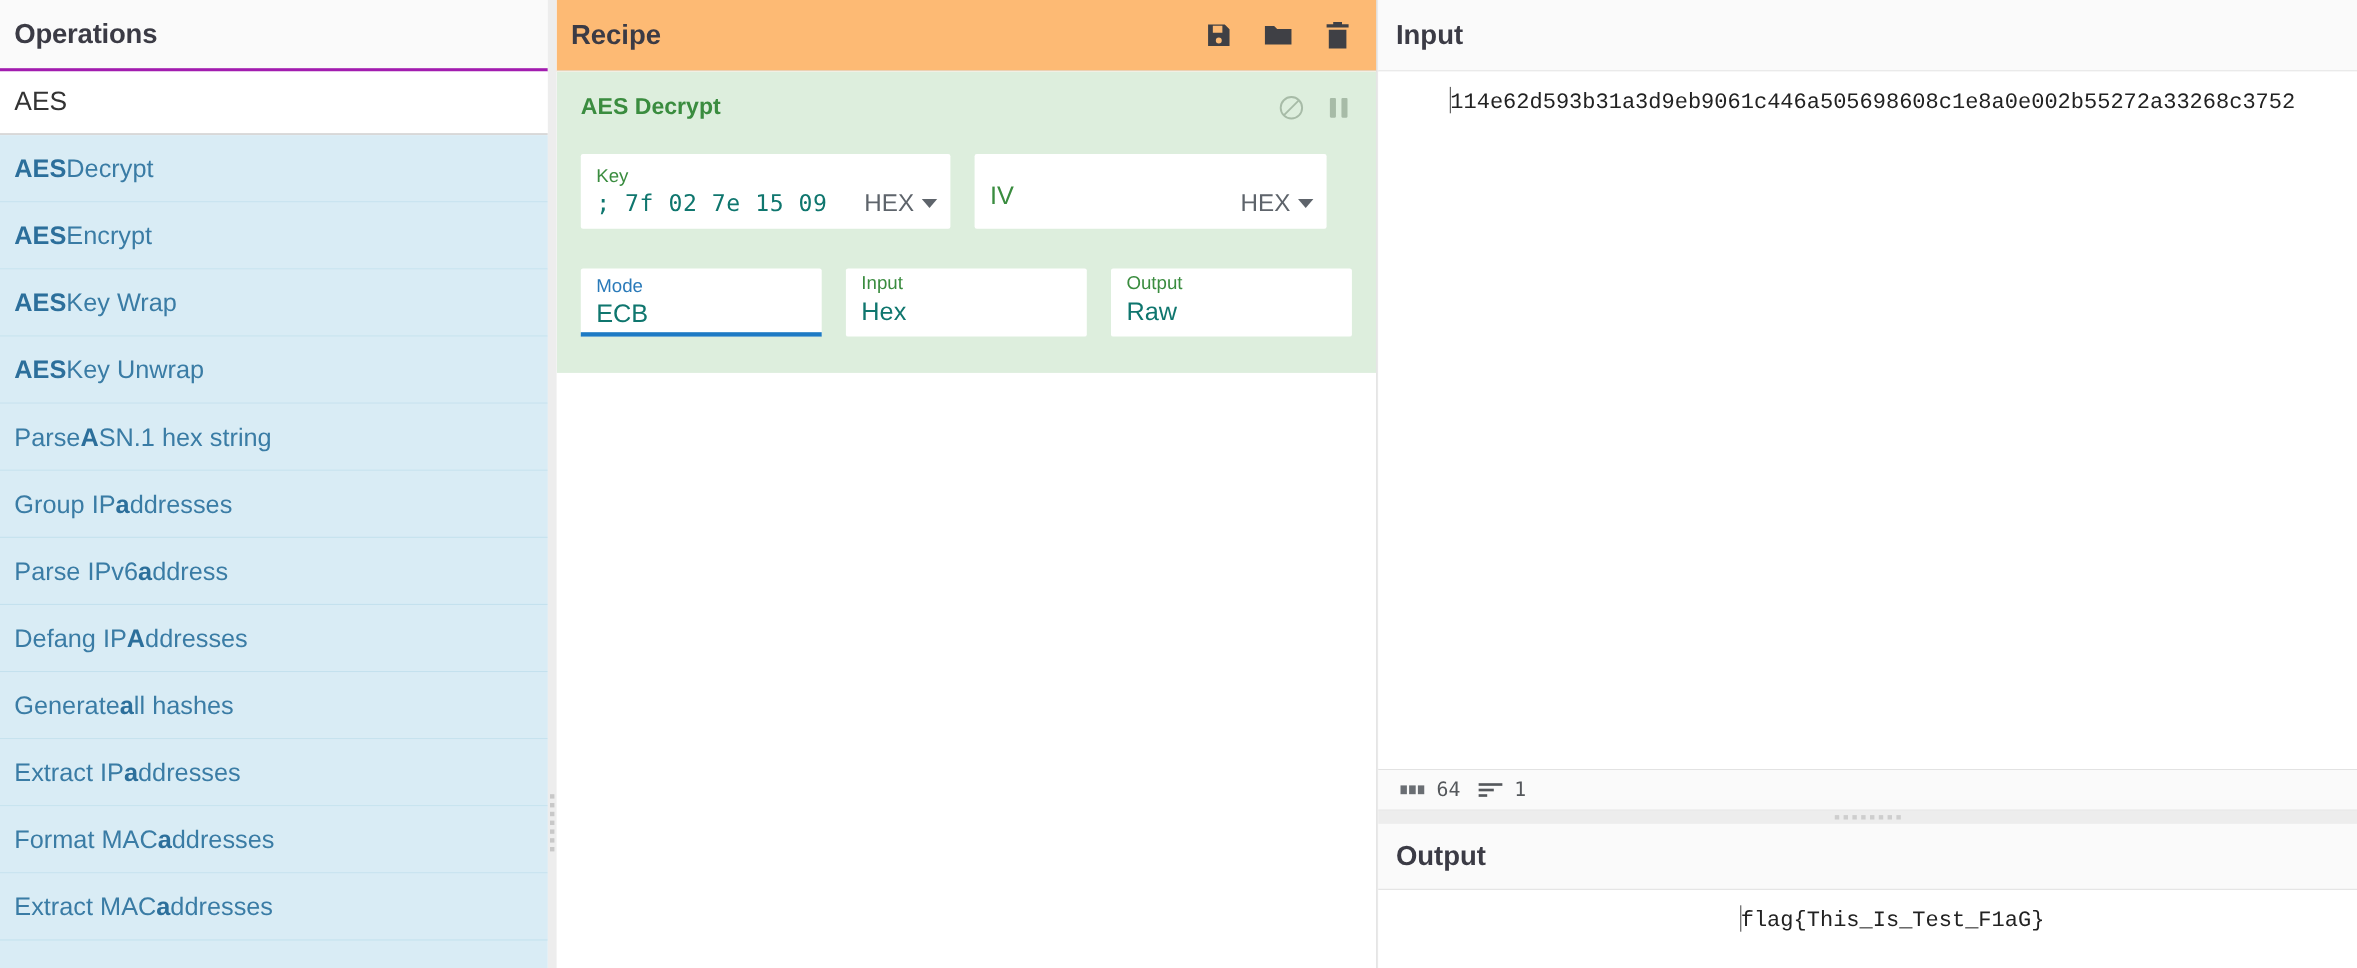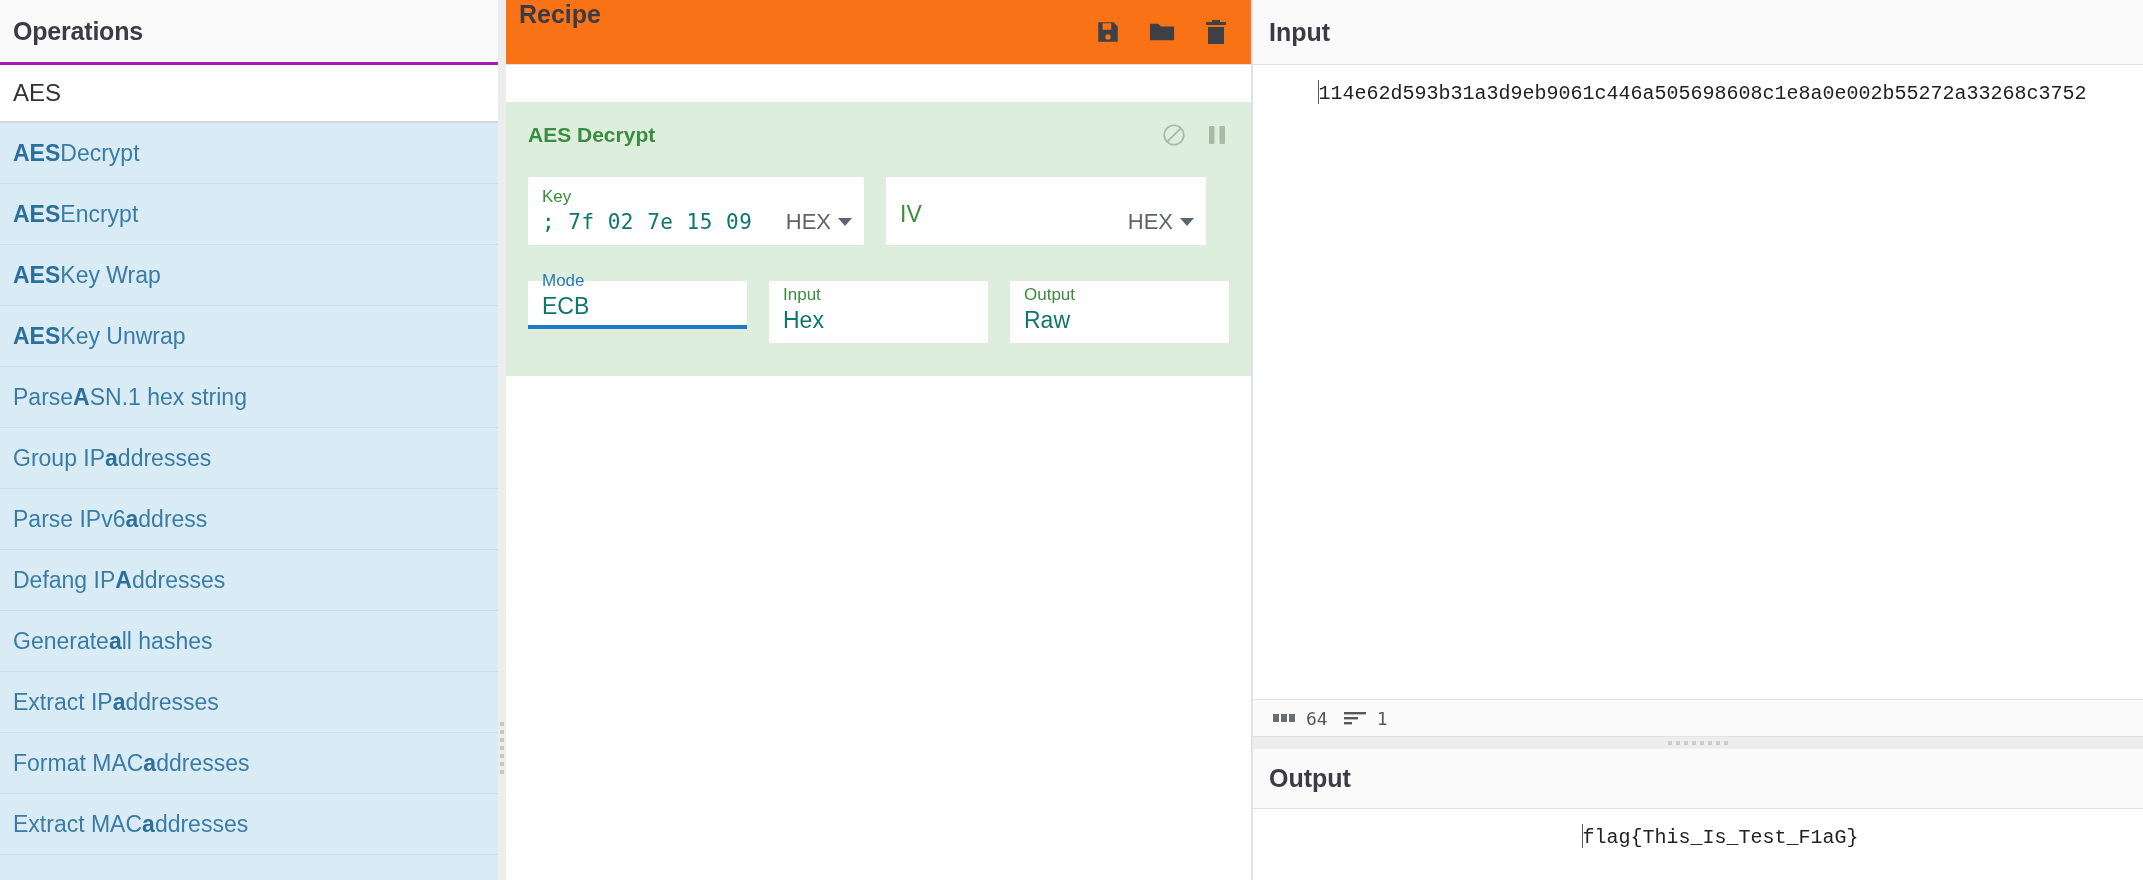--- a/index.html
+++ b/index.html
@@ -103,23 +103,24 @@
     width: 746px;
     height: 880px;
     display: flex;
     flex-direction: column;
     background: #fff;
     border-right: 1px solid #e0e0e0;
   }
   .recipe-title-bar {
     height: 65px;
     flex: 0 0 65px;
-    background: #f97316;
+    background: #fdba74;
     border-bottom: 1px solid #e0e0e0;
     display: flex;
+    align-items: center;
     padding: 0 22px 0 13px;
   }
   .recipe-title-bar .pane-heading {
     font-size: 25px;
     font-weight: bold;
     color: #3b3b45;
     flex: 1 1 auto;
   }
   .recipe-tools { display: flex; align-items: center; gap: 28px; }
   .tool-btn {
@@ -128,21 +129,20 @@
     cursor: pointer;
     color: #3f4045;
   }
   .tool-btn svg { display: block; }
 
   .recipe-list { flex: 1 1 auto; background: #fff; overflow: hidden; }
 
   .operation {
     background: #ddeedd;
     padding: 0 0 18px 0;
-    margin-top: 37px;
   }
   .op-header {
     display: flex;
     align-items: center;
     padding: 20px 24px 8px 22px;
   }
   .op-name {
     font-size: 21px;
     font-weight: bold;
     color: #3a8c3f;
@@ -441,21 +441,21 @@
               <div class="arg-label" style="font-size:23px;line-height:46px;">IV</div>
             </div>
             <div class="arg-unit">
               <span>HEX</span>
               <span class="caret"></span>
             </div>
           </div>
         </div>
 
         <div class="arg-row">
-          <div class="arg-field" style="width:222px;height:48px;">
+          <div class="arg-field" style="width:222px;height:62px;align-items:center;">
             <div class="arg-inner">
               <div class="arg-label blue">Mode</div>
               <div class="arg-value">ECB</div>
             </div>
             <div class="focus-underline"></div>
           </div>
           <div class="arg-field" style="width:222px;height:62px;">
             <div class="arg-inner">
               <div class="arg-label">Input</div>
               <div class="arg-value">Hex</div>

